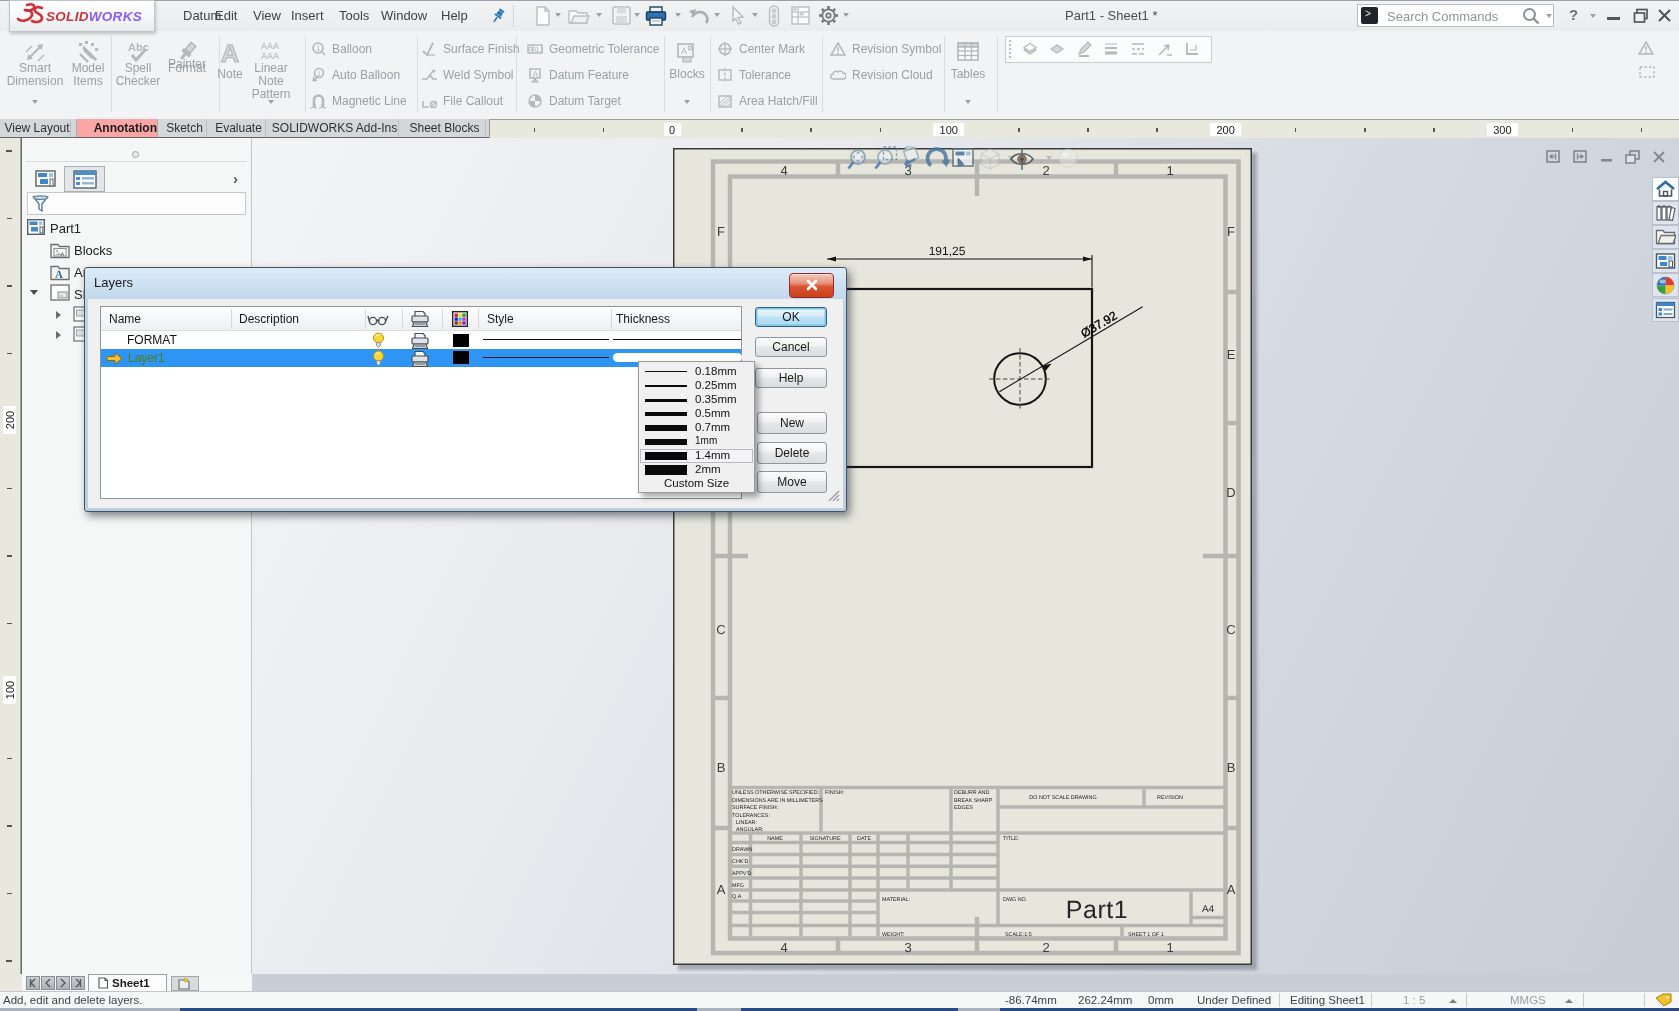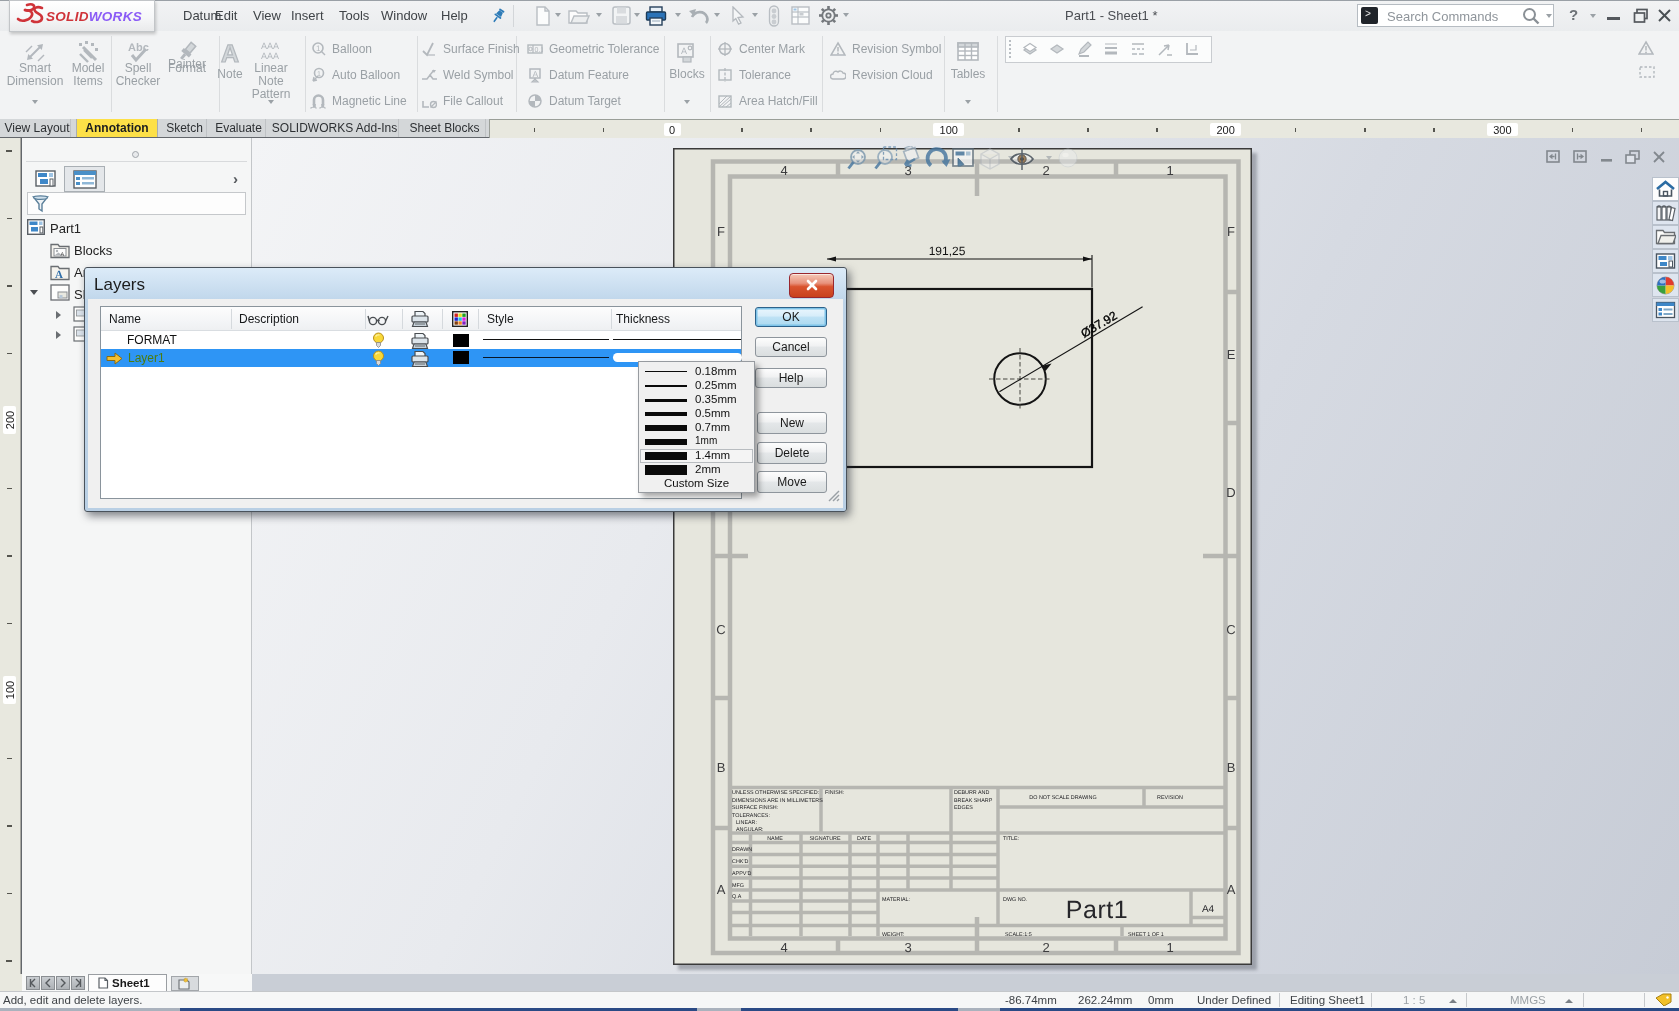--- a/index.html
+++ b/index.html
@@ -331,21 +331,21 @@
 <svg class="ab" style="left:15px;top:2px" width="30" height="24" viewBox="0 0 30 24">
 <g fill="none" stroke="#cf3339" stroke-width="2.6" stroke-linecap="round">
 <path d="M12 3 C18 1 21 4 18 7 C16 9 12 9 10 8"></path>
 <path d="M10 8 C16 8 19 11 16 15 C13 19 6 20 3 17"></path>
 <path d="M27 6 C22 4 18 6 20 9 C22 12 27 12 27 16 C27 20 21 21 17 19"></path>
     </g>
   </svg>
 <div class="ab" style="left:46px;top:9px;font-size:13.5px;font-weight:bold;font-style:italic;color:#cf3339;letter-spacing:0.3px">SOLID<span style="color:#8b5cf6">WORKS</span></div>
 <div class="ab" style="left:0;top:119px;width:1679px;height:19px;background:#d4d7d9;border-bottom:1px solid #63676c"></div>
 <div class="ab" style="left:4px;top:119px;width:67px;height:18px;font-size:12px;color:#2d3033;text-align:center;line-height:18px;border-right:1px solid #bfc2c5">View Layout</div>
-<div class="ab" style="left:76px;top:119px;width:82px;height:18px;background:#fde047;border-left:1px solid #a9adb1;border-right:1px solid #a9adb1;font-size:12px;font-weight:bold;color:#1b1d1f;text-align:center;line-height:18px">Annotation</div>
+<div class="ab" style="left:76px;top:119px;width:82px;height:18px;background:#fca5a5;border-left:1px solid #a9adb1;border-right:1px solid #a9adb1;font-size:12px;font-weight:bold;color:#1b1d1f;text-align:right;line-height:18px">Annotation</div>
 <div class="ab" style="left:163px;top:119px;width:44px;height:18px;font-size:12px;color:#2d3033;text-align:center;line-height:18px;border-right:1px solid #bfc2c5">Sketch</div>
 <div class="ab" style="left:212px;top:119px;width:54px;height:18px;font-size:12px;color:#2d3033;text-align:center;line-height:18px;border-right:1px solid #bfc2c5">Evaluate</div>
 <div class="ab" style="left:271px;top:119px;width:128px;height:18px;font-size:12px;color:#2d3033;text-align:center;line-height:18px;border-right:1px solid #bfc2c5">SOLIDWORKS Add-Ins</div>
 <div class="ab" style="left:404px;top:119px;width:82px;height:18px;font-size:12px;color:#2d3033;text-align:center;line-height:18px;border-right:1px solid #bfc2c5">Sheet Blocks</div>
 <div class="ab" style="left:489px;top:119px;width:1190px;height:18.5px;background:#e8e8df;border-left:1px solid #9a9e98;border-top:1px solid #9a9e98"></div>
 <div class="ab" style="left:533.6px;top:128px;width:1.5px;height:4px;background:#55554f"></div>
 <div class="ab" style="left:602.8px;top:128px;width:1.5px;height:4px;background:#55554f"></div>
 <div class="ab" style="left:741.2px;top:128px;width:1.5px;height:4px;background:#55554f"></div>
 <div class="ab" style="left:810.4px;top:128px;width:1.5px;height:4px;background:#55554f"></div>
 <div class="ab" style="left:879.6px;top:128px;width:1.5px;height:4px;background:#55554f"></div>
@@ -658,21 +658,21 @@
 <div class="ab" style="left:1652px;top:297.5px;width:27px;height:24.2px;background:#dee5ef;border:1px solid #b9c1cc"></div>
 <svg class="ab" style="left:1655px;top:300.5px" width="21" height="18" viewBox="0 0 21 18">
     <rect x="1.5" y="1.5" width="18" height="15" fill="#fff" stroke="#4a5560" stroke-width="1.3"></rect>
     <rect x="1.5" y="1.5" width="18" height="3.5" fill="#3e87c8"></rect>
     <rect x="3.5" y="7" width="3.5" height="3" fill="#3e87c8"></rect>
     <rect x="8.5" y="7.5" width="9" height="2" fill="#7fa8c8"></rect>
     <rect x="3.5" y="11.5" width="3.5" height="3" fill="#3e87c8"></rect>
     <rect x="8.5" y="12" width="9" height="2" fill="#7fa8c8"></rect>
   </svg>
 <div class="ab" style="left:84px;top:266.5px;width:763px;height:245px;background:linear-gradient(180deg,#dcebf8,#c2d8ec 30px,#bdd3e7 34px,#b9cfe4);border:1px solid #49525b;border-radius:3px;box-shadow:3px 4px 9px rgba(30,35,45,0.55)"></div>
-<div class="ab" style="left:94px;top:274.5px;font-size:17px;color:#1c1c1c">Layers</div>
+<div class="ab" style="left:94px;top:274.5px;font-size:13px;color:#1c1c1c">Layers</div>
 <div class="ab" style="left:789px;top:272.5px;width:45px;height:25px;border:1px solid #99272e;border-radius:4px;background:linear-gradient(180deg,#f5c9b8 0%,#e8927c 40%,#d9542f 55%,#c8411c 100%);box-shadow:inset 0 1px 0 rgba(255,255,255,0.6)"></div>
 <svg class="ab" style="left:805px;top:277.5px" width="14" height="14" viewBox="0 0 14 14">
     <g stroke="#fff" stroke-width="2.6" stroke-linecap="round">
       <line x1="3" y1="3" x2="11" y2="11"></line>
       <line x1="11" y1="3" x2="3" y2="11"></line>
     </g>
   </svg>
 <div class="ab" style="left:88px;top:298.5px;width:755px;height:209px;background:#f0f0f0"></div>
 <div class="ab" style="left:100px;top:305.5px;width:642px;height:193px;background:#fff;border:1px solid #8a949c"></div>
 <div class="ab" style="left:101px;top:306.5px;width:640px;height:24px;background:linear-gradient(180deg,#fdfdfd,#f4f5f7 60%,#eef0f2);border-bottom:1px solid #d9dde1"></div>

